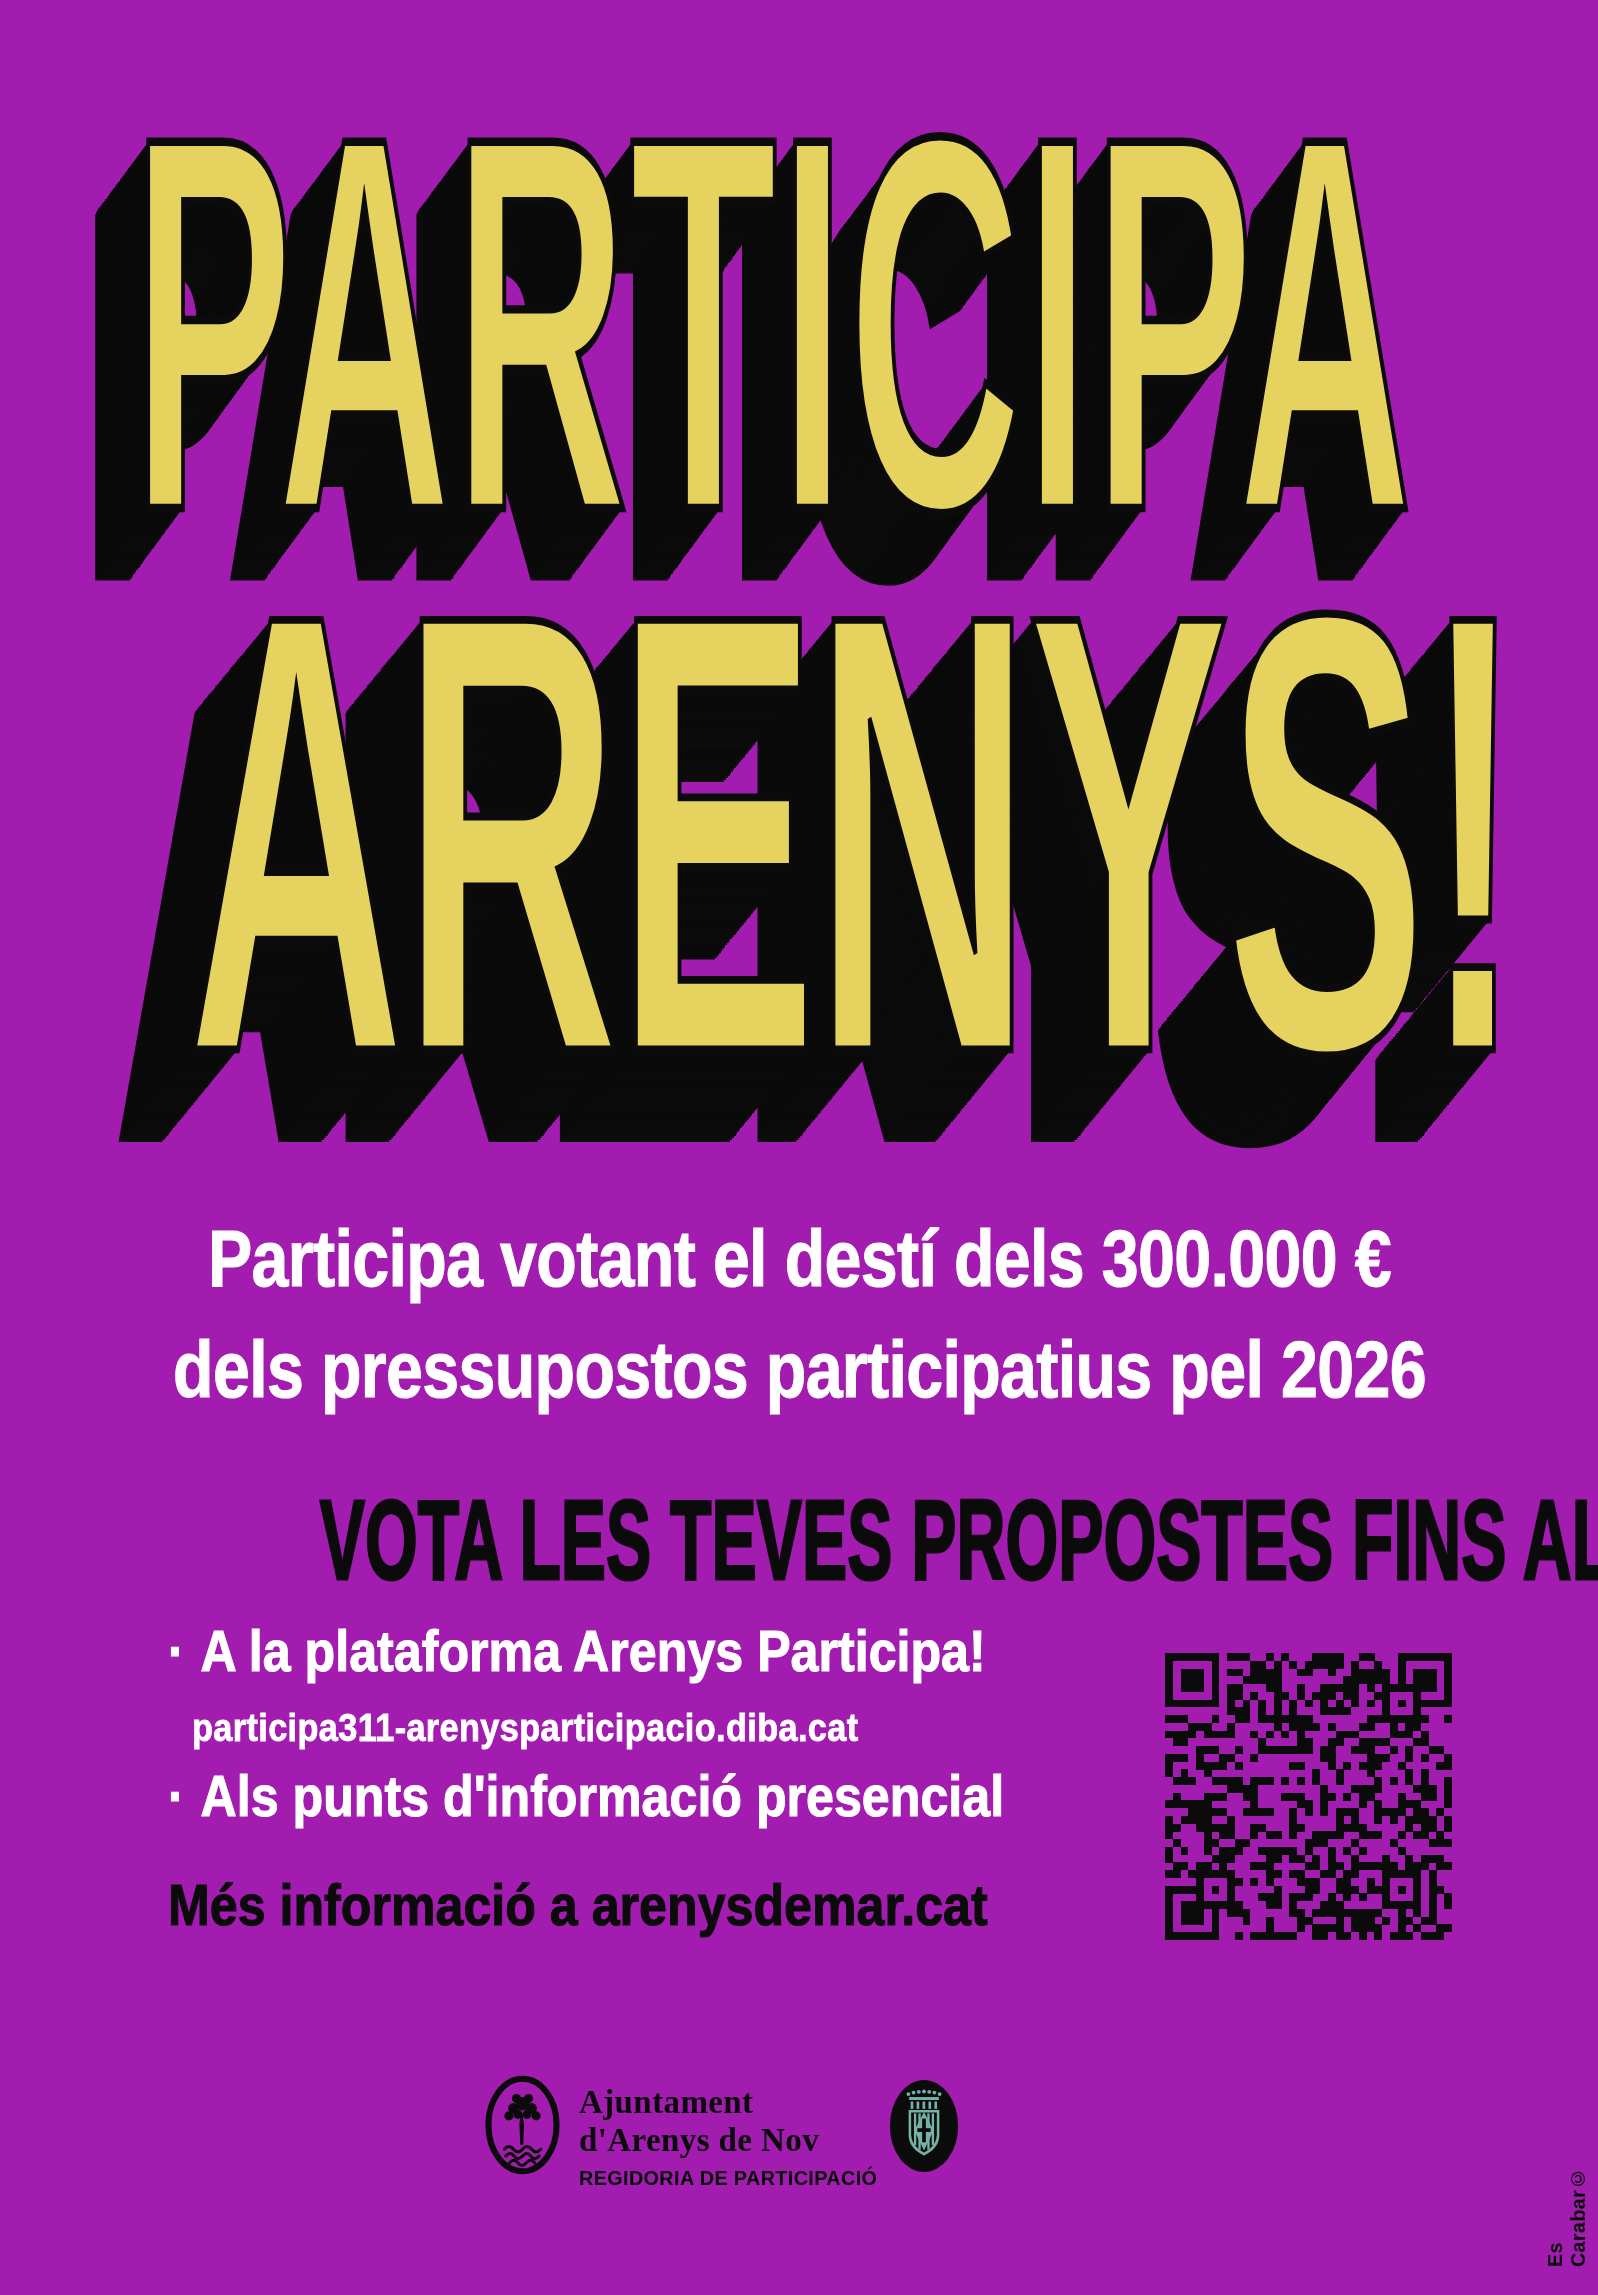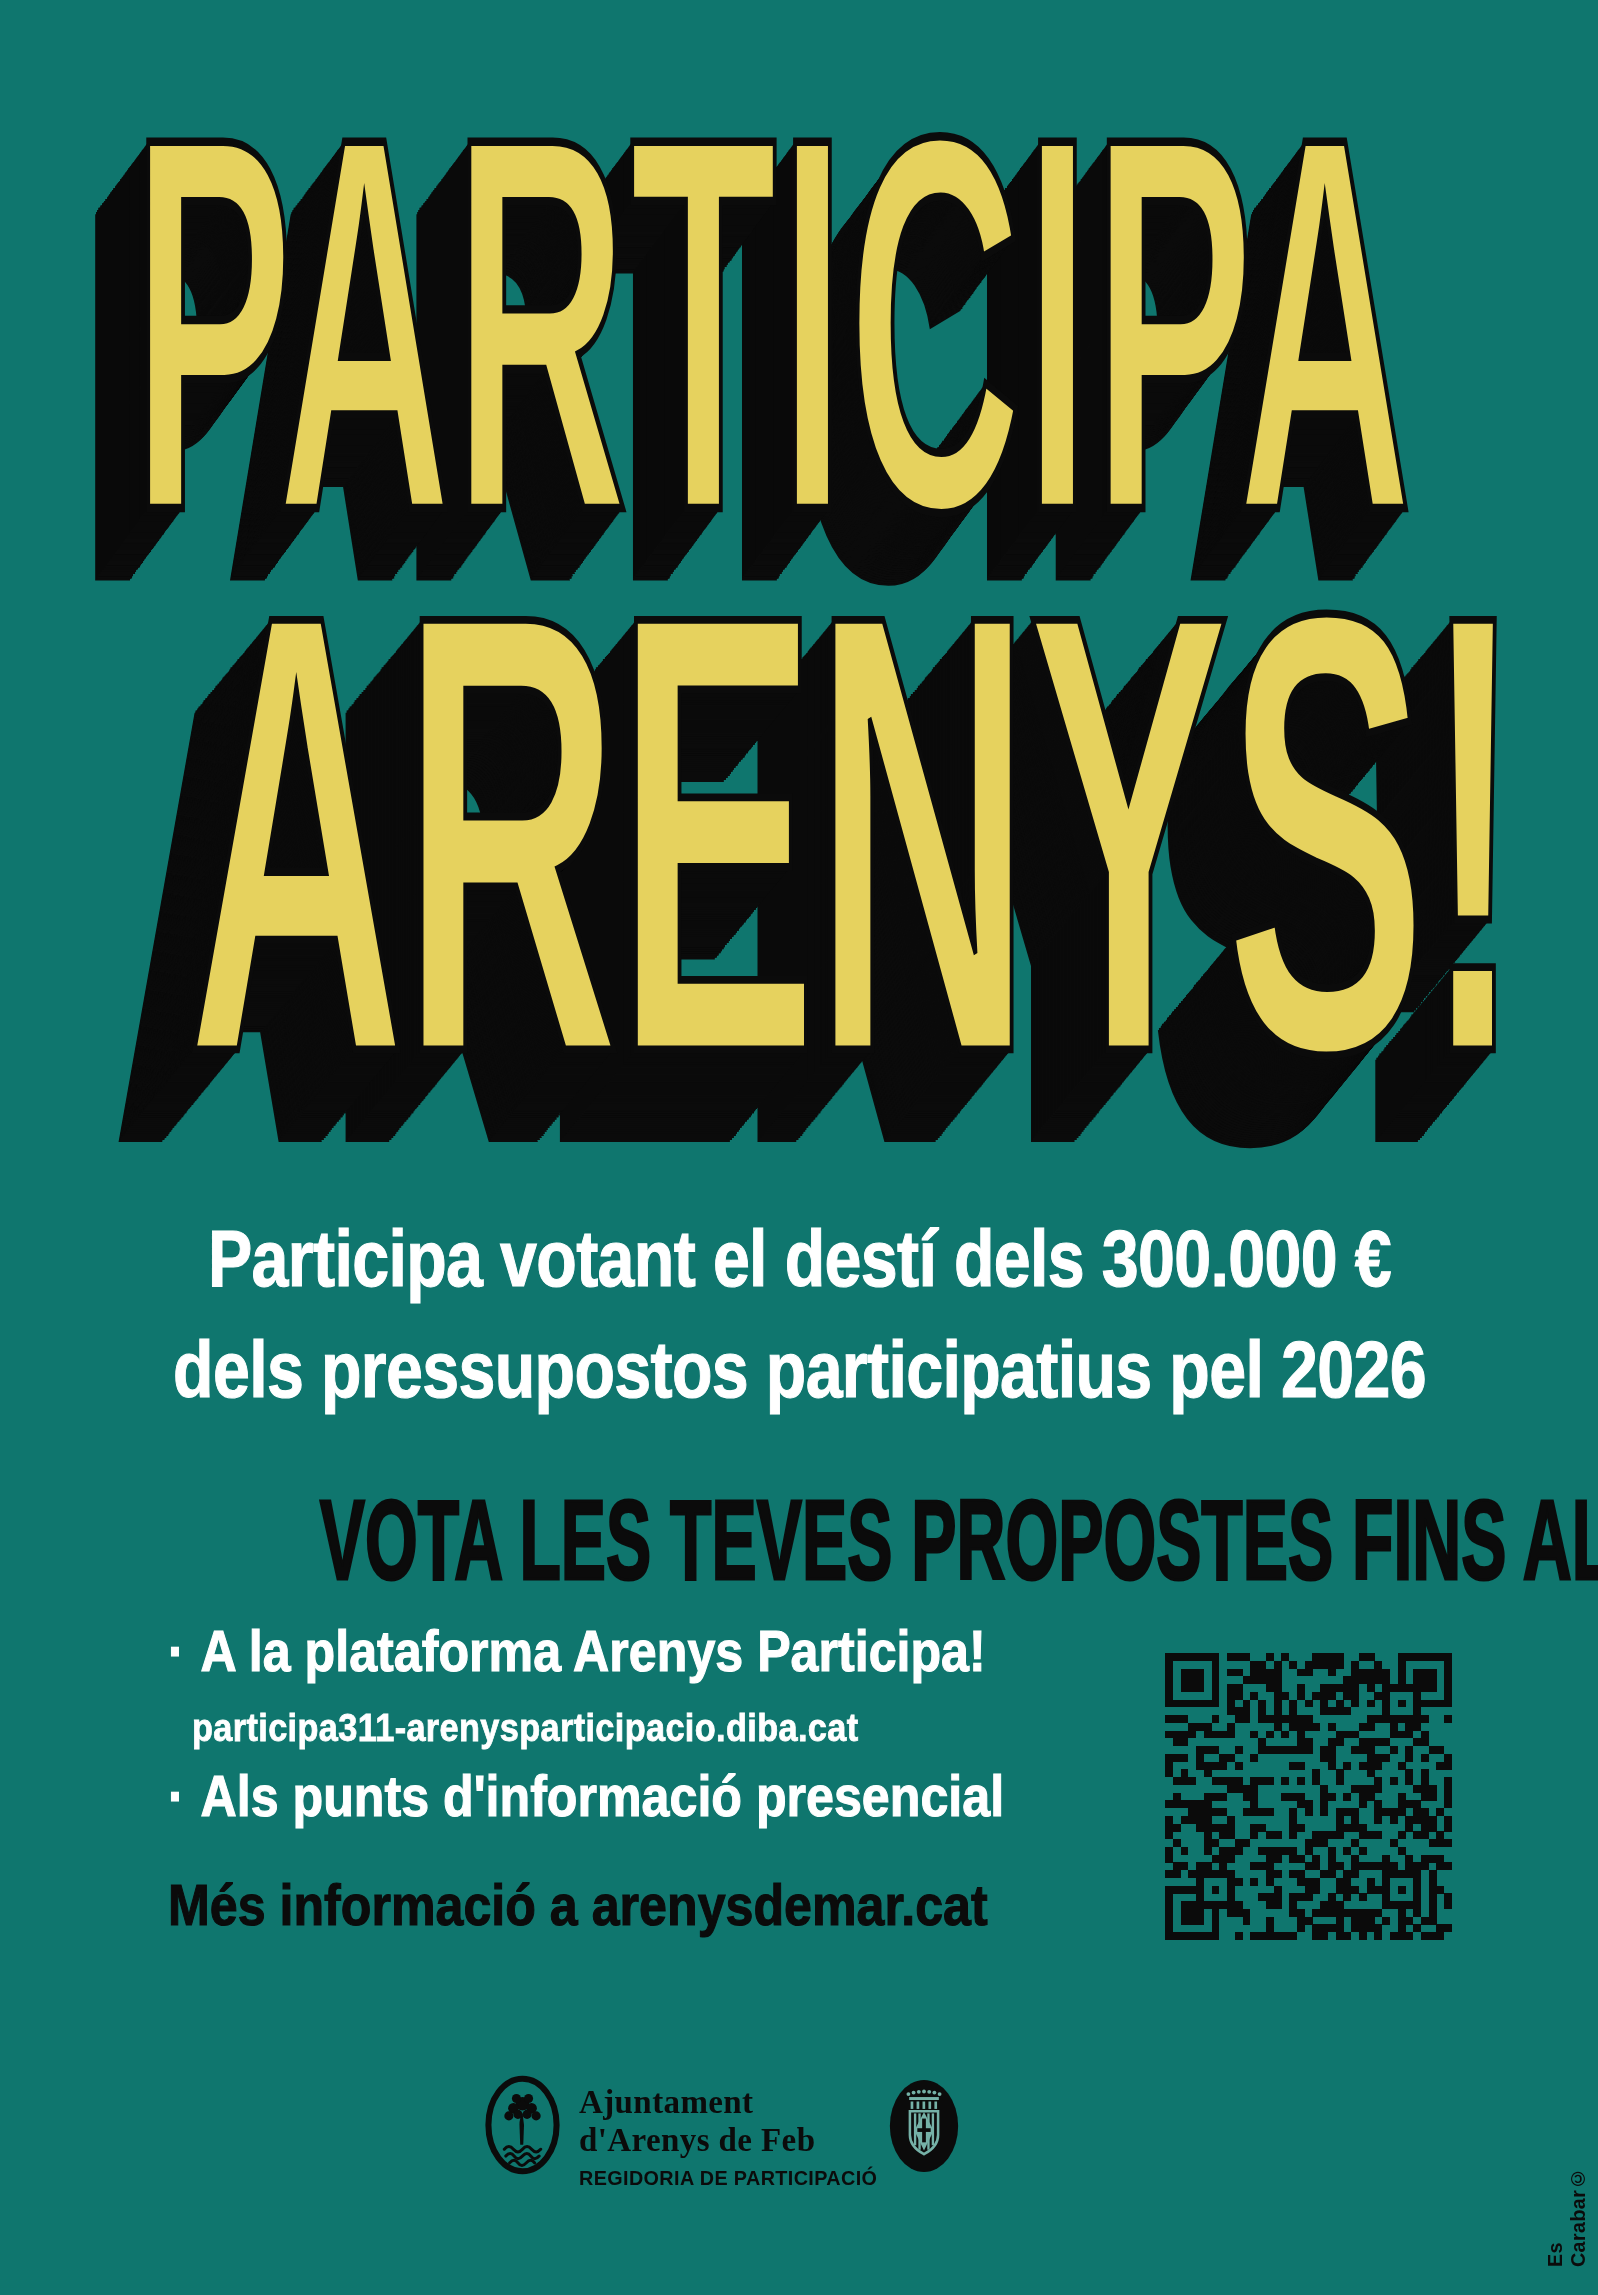--- a/index.html
+++ b/index.html
@@ -1,19 +1,19 @@
 <!DOCTYPE html>
 <html style="font-size:12px"><head>
 <meta charset="utf-8">
 <style>
   html,body{margin:0;padding:0;background:#4a4a4a;}
   .poster{
     position:relative;
     width:1599px;height:2295px;
-    background:#0f766e;
+    background:#a21caf;
     overflow:hidden;
     font-family:"Liberation Sans", sans-serif;
   }
   
   .title-line{
     position:absolute;
     color:#e6d25e;
     font-weight:700;
     line-height:1;
     white-space:nowrap;
@@ -828,21 +828,21 @@
       <g stroke="#0b0b0b" stroke-width="4" fill="none" stroke-linecap="round">
         <path d="M26 98 q6 -7 12 0 t12 0 t12 0 t12 0"></path>
         <path d="M28 107 q6 -7 11 0 t11 0 t11 0 t11 0"></path>
         <path d="M33 116 q6 -7 11 0 t11 0 t11 0"></path>
       </g>
     </svg>
 
     <div class="aj-text">
       <div class="aj-name">
         <div>Ajuntament</div>
-        <div>d'Arenys de Feb</div>
+        <div>d'Arenys de Nov</div>
       </div>
       <div class="aj-dept">REGIDORIA DE PARTICIPACIÓ</div>
     </div>
 
     <svg class="dp-logo" viewBox="0 0 100 132" xmlns="http://www.w3.org/2000/svg">
       <ellipse cx="50" cy="66" rx="46" ry="62" fill="#0b0b0b"></ellipse>
       <g fill="#75b1a7">
         <circle cx="29" cy="23" r="2.6"></circle>
           <circle cx="36" cy="21" r="2.6"></circle>
         <circle cx="43" cy="20" r="2.6"></circle>

